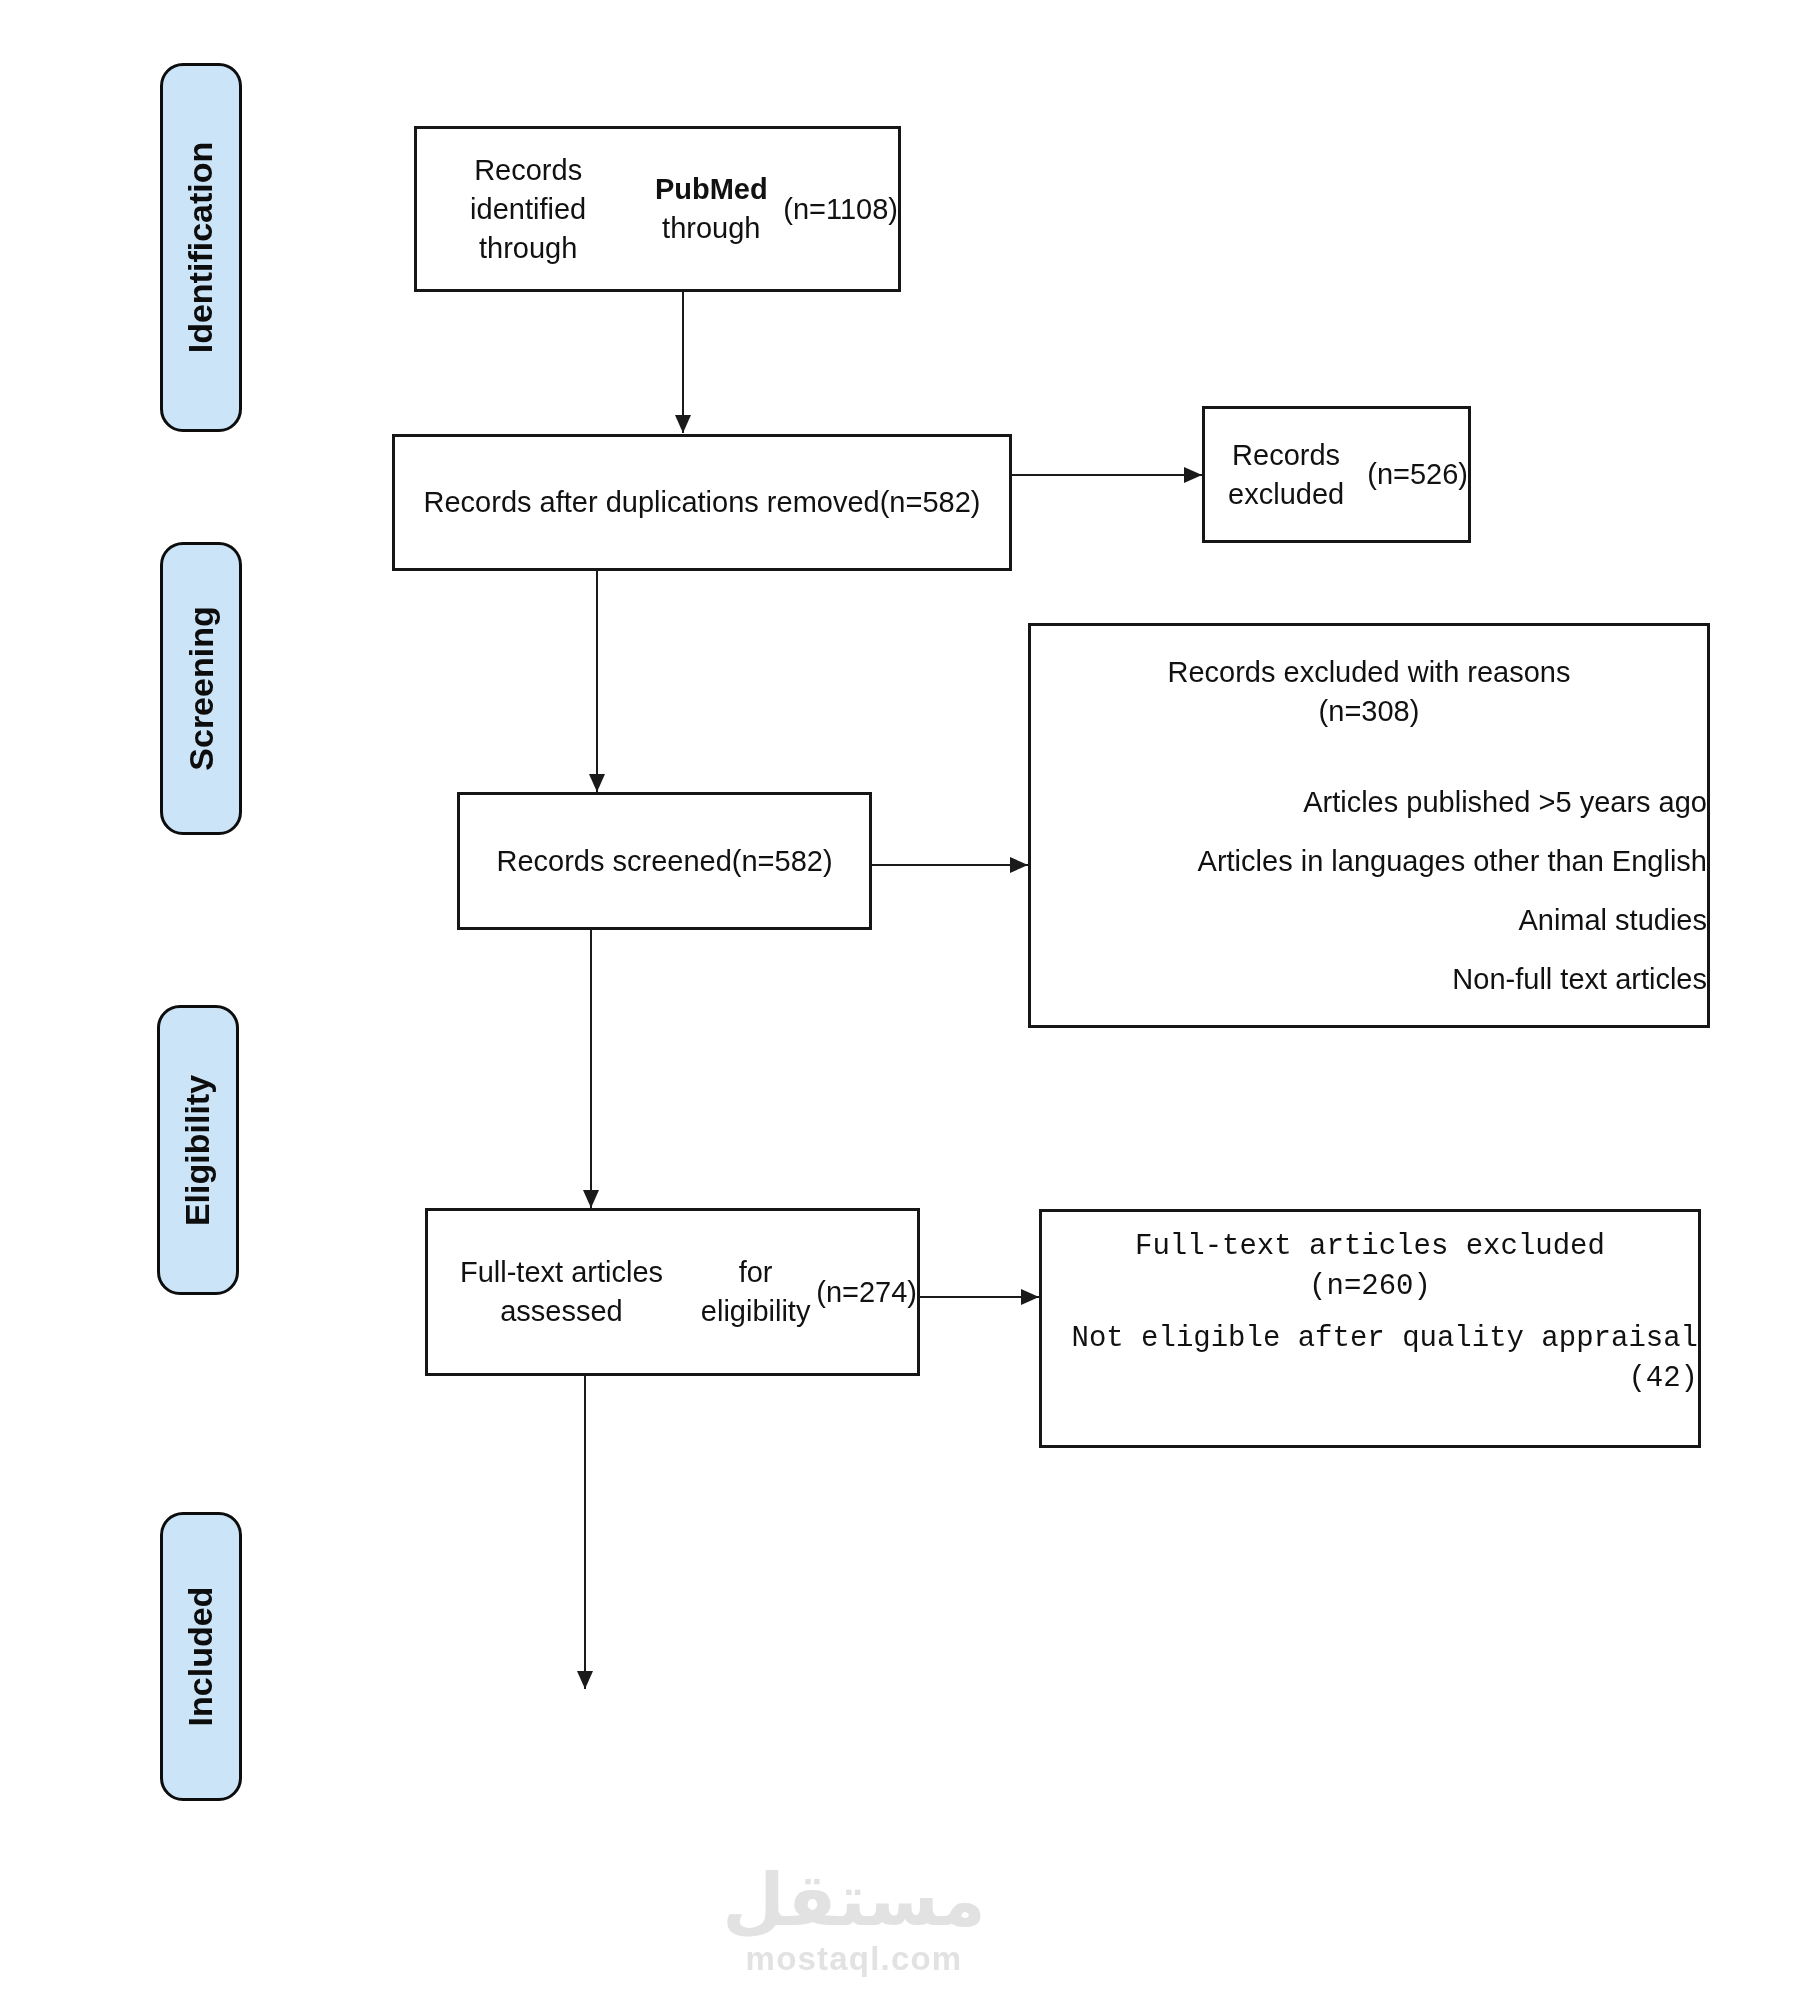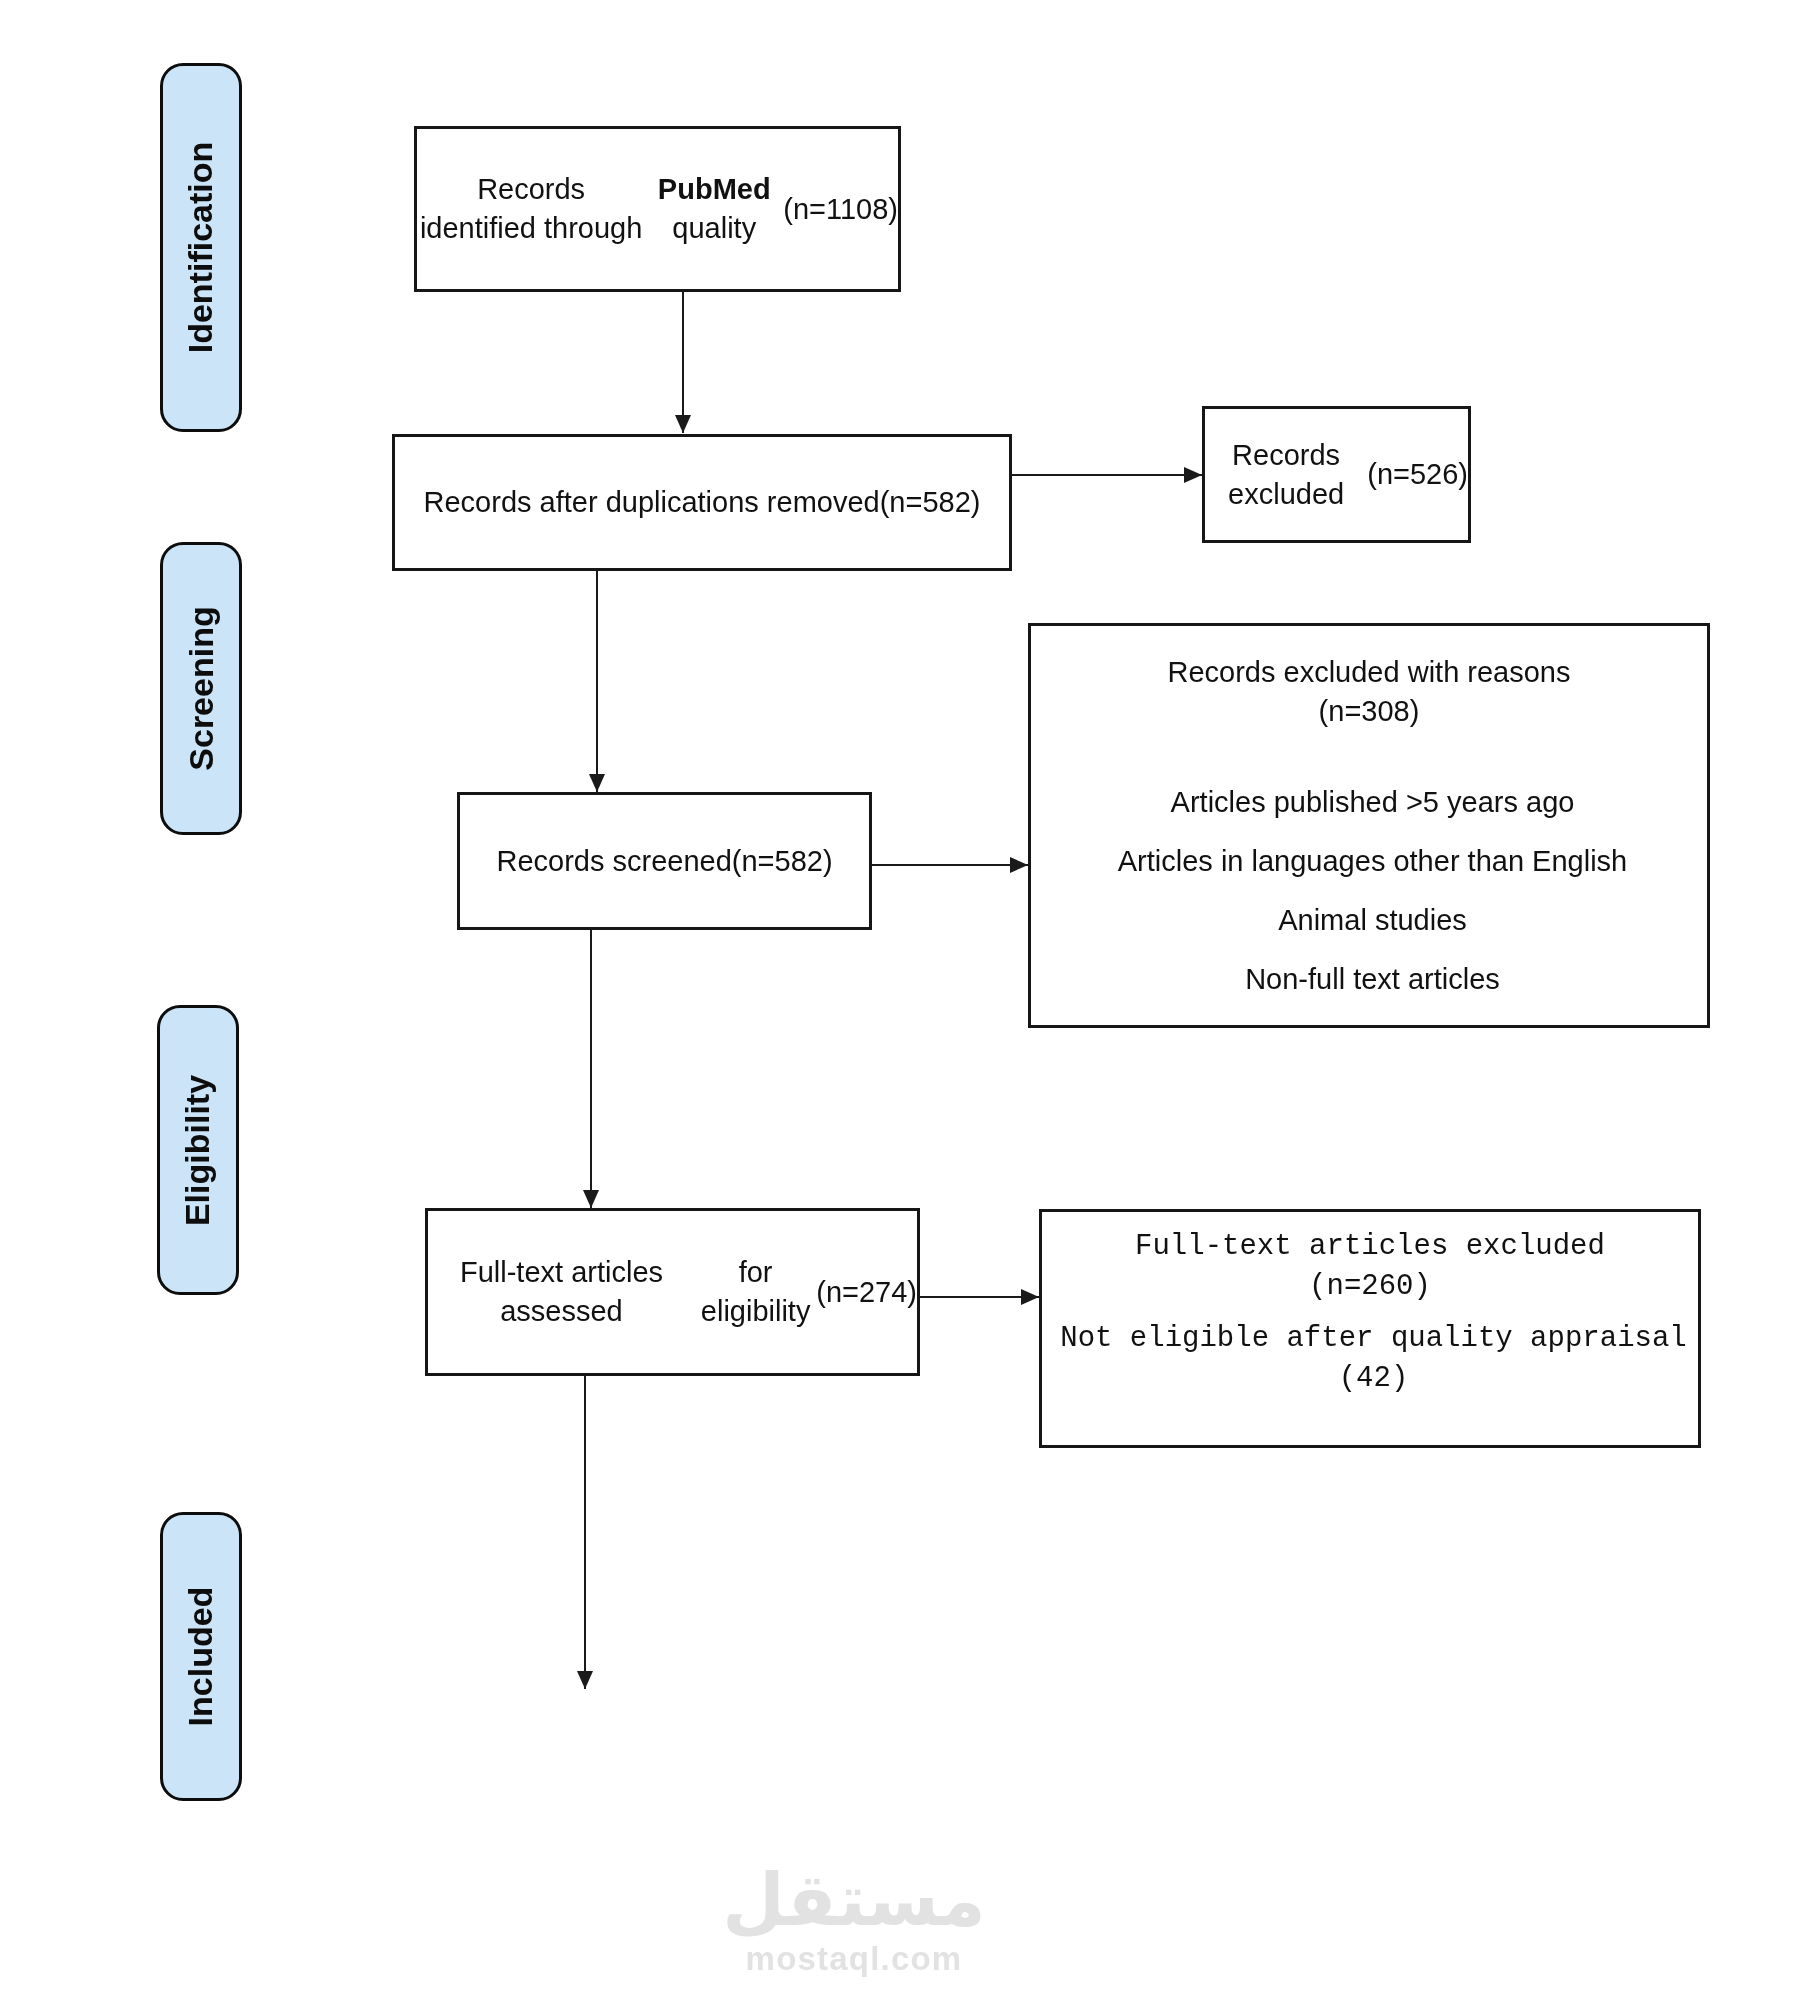--- a/index.html
+++ b/index.html
@@ -36,21 +36,21 @@
     font-size:29px;
     line-height:39px;
   }
   .box.center{
     display:flex;flex-direction:row;
     align-items:center;justify-content:center;
     text-align:center;
   }
   .box.listbox{text-align:center;}
   .reasons{
-    text-align:center;
+    text-align:right;
     padding-left:7px;
   }
   .reasons .reason{margin-bottom:30px;line-height:29px;}
   .reasons.tight .reason{margin-bottom:0;line-height:40px;}
   
   .varrow{position:absolute;width:2.4px;background:#1a1a1a;}
   .varrow::after{
     content:"";position:absolute;left:50%;bottom:0;transform:translateX(-50%);
     width:0;height:0;
     border-left:8.5px solid transparent;border-right:8.5px solid transparent;
@@ -88,21 +88,21 @@
   </div>
   <div class="stage" style="left:157px;top:1005px;height:290px;">
     <span>Eligibility</span>
   </div>
   <div class="stage" style="left:160px;top:1512px;height:289px;">
     <span>Included</span>
   </div>
 
   <div class="box center" style="left:414px;top:126px;width:487px;height:166px;">
     <div>Records identified through</div>
-    <div><b>PubMed</b><span> quality</span></div>
+    <div><b>PubMed</b><span> through</span></div>
     <div>(n=1108)</div>
   </div>
 
   <div class="box center" style="left:392px;top:434px;width:620px;height:137px;">
     <div>Records after duplications removed</div>
     <div>(n=582)</div>
   </div>
 
   <div class="box center" style="left:457px;top:792px;width:415px;height:138px;">
     <div>Records screened</div>

